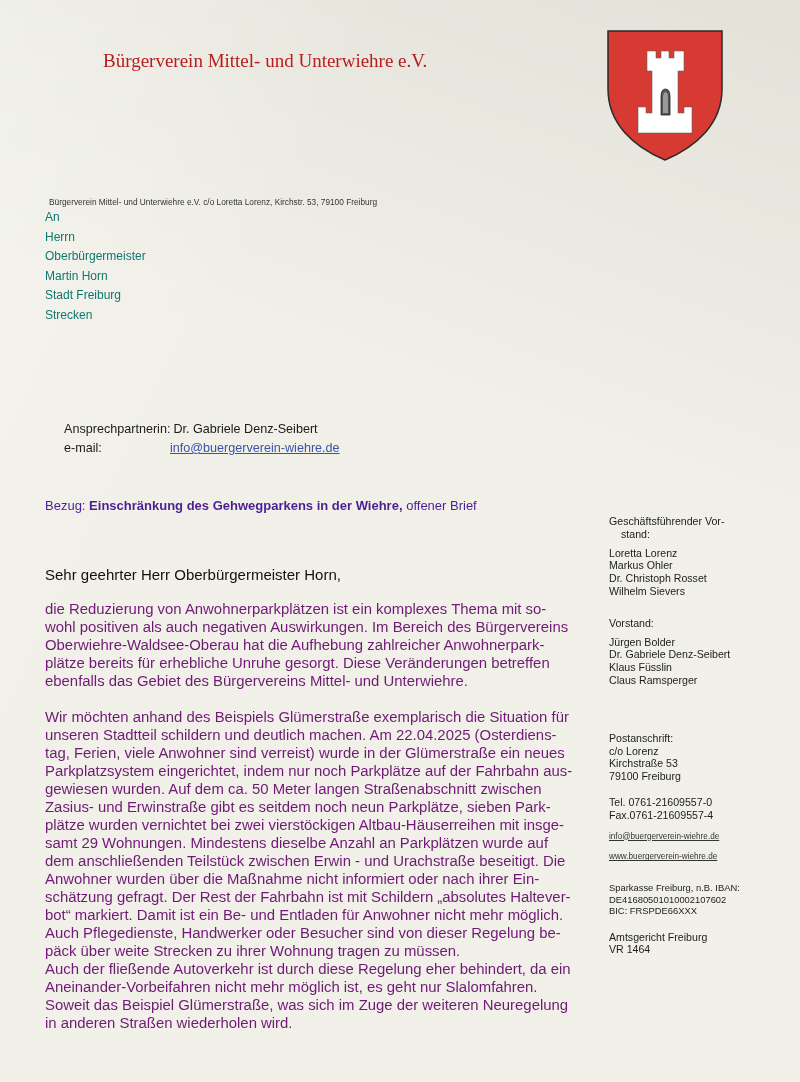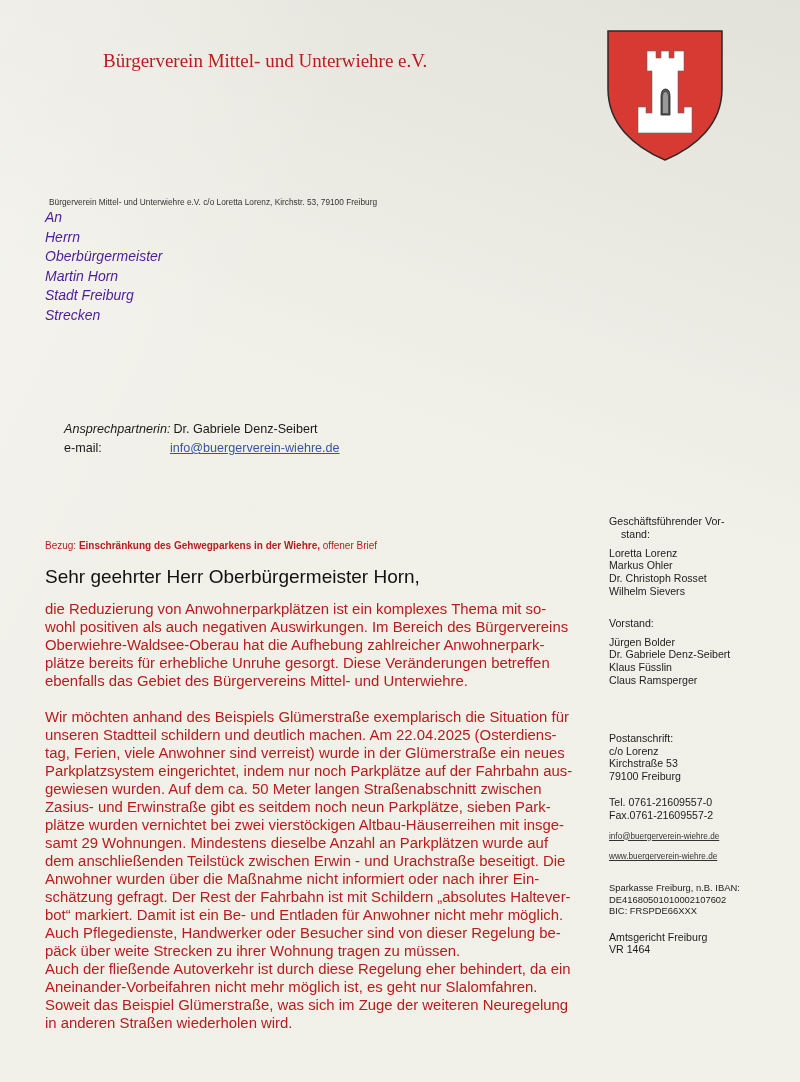--- a/index.html
+++ b/index.html
@@ -24,43 +24,43 @@
     font-family: "Liberation Serif", serif;
     font-size: 19px; color: #b91c1c; white-space: nowrap;
   }
   .crest { left: 606px; top: 29px; width: 118px; height: 133px; }
   .sender-line {
     left: 49px; top: 197px;
     font-size: 8.3px; color: #333; white-space: nowrap;
   }
   .address {
     left: 45px; top: 208px;
-    font-size: 14px; line-height: 19.5px; color: #4c1d95; font-style: italic;
+    font-size: 12px; line-height: 19.5px; color: #0f766e;
   }
   .address div { white-space: nowrap; }
   .meta {
     left: 64px; top: 420px;
     font-size: 12.6px; line-height: 19px; color: #1a1a1a;
   }
   .meta-row { display: flex; white-space: nowrap; }
   .meta-label { width: 102px; }
-  .meta-label.long { width: auto; font-style: italic; }
+  .meta-label.long { width: auto; }
   .meta-email-value { margin-left: 4px; color: #3a53a8; text-decoration: underline; }
   .subject {
-    left: 45px; top: 540px;
-    font-size: 10px; white-space: nowrap; color: #b91c1c;
+    left: 45px; top: 498px;
+    font-size: 13px; white-space: nowrap; color: #4c1d95;
   }
   .subject b { font-weight: bold; }
   .salutation {
     left: 45px; top: 566px;
-    font-size: 19px; white-space: nowrap; color: #111;
+    font-size: 15px; white-space: nowrap; color: #111;
   }
   .body-text {
     left: 45px; top: 600px; width: 560px;
-    font-size: 14.9px; line-height: 18px; color: #b91c1c;
+    font-size: 14.9px; line-height: 18px; color: #701a75;
   }
   .body-text .line { white-space: nowrap; }
   .body-text .gap { height: 18px; }
   .sidebar {
     left: 609px; top: 515px; width: 185px;
     font-size: 10.6px; line-height: 12.8px; color: #1c1c1c;
   }
   .sidebar .blk { white-space: nowrap; }
   .sidebar .small { font-size: 8.2px; color: #333; text-decoration: underline; }
   .sidebar .mid { font-size: 9.4px; line-height: 11.5px; }
@@ -161,21 +161,21 @@
     <div class="blk">Claus Ramsperger</div>
   </div>
   <div style="margin-top:45px">
     <div class="blk">Postanschrift:</div>
     <div class="blk">c/o Lorenz</div>
     <div class="blk">Kirchstraße 53</div>
     <div class="blk">79100 Freiburg</div>
   </div>
   <div style="margin-top:13px">
     <div class="blk">Tel. 0761-21609557-0</div>
-    <div class="blk">Fax.0761-21609557-2</div>
+    <div class="blk">Fax.0761-21609557-4</div>
   </div>
   <div class="blk small" style="margin-top:9px">info@buergerverein-wiehre.de</div>
   <div class="blk small" style="margin-top:8px">www.buergerverein-wiehre.de</div>
   <div class="mid" style="margin-top:18px">
     <div class="blk">Sparkasse Freiburg, n.B. IBAN:</div>
     <div class="blk">DE41680501010002107602</div>
     <div class="blk">BIC: FRSPDE66XXX</div>
   </div>
   <div style="margin-top:14px">
     <div class="blk">Amtsgericht Freiburg</div>

